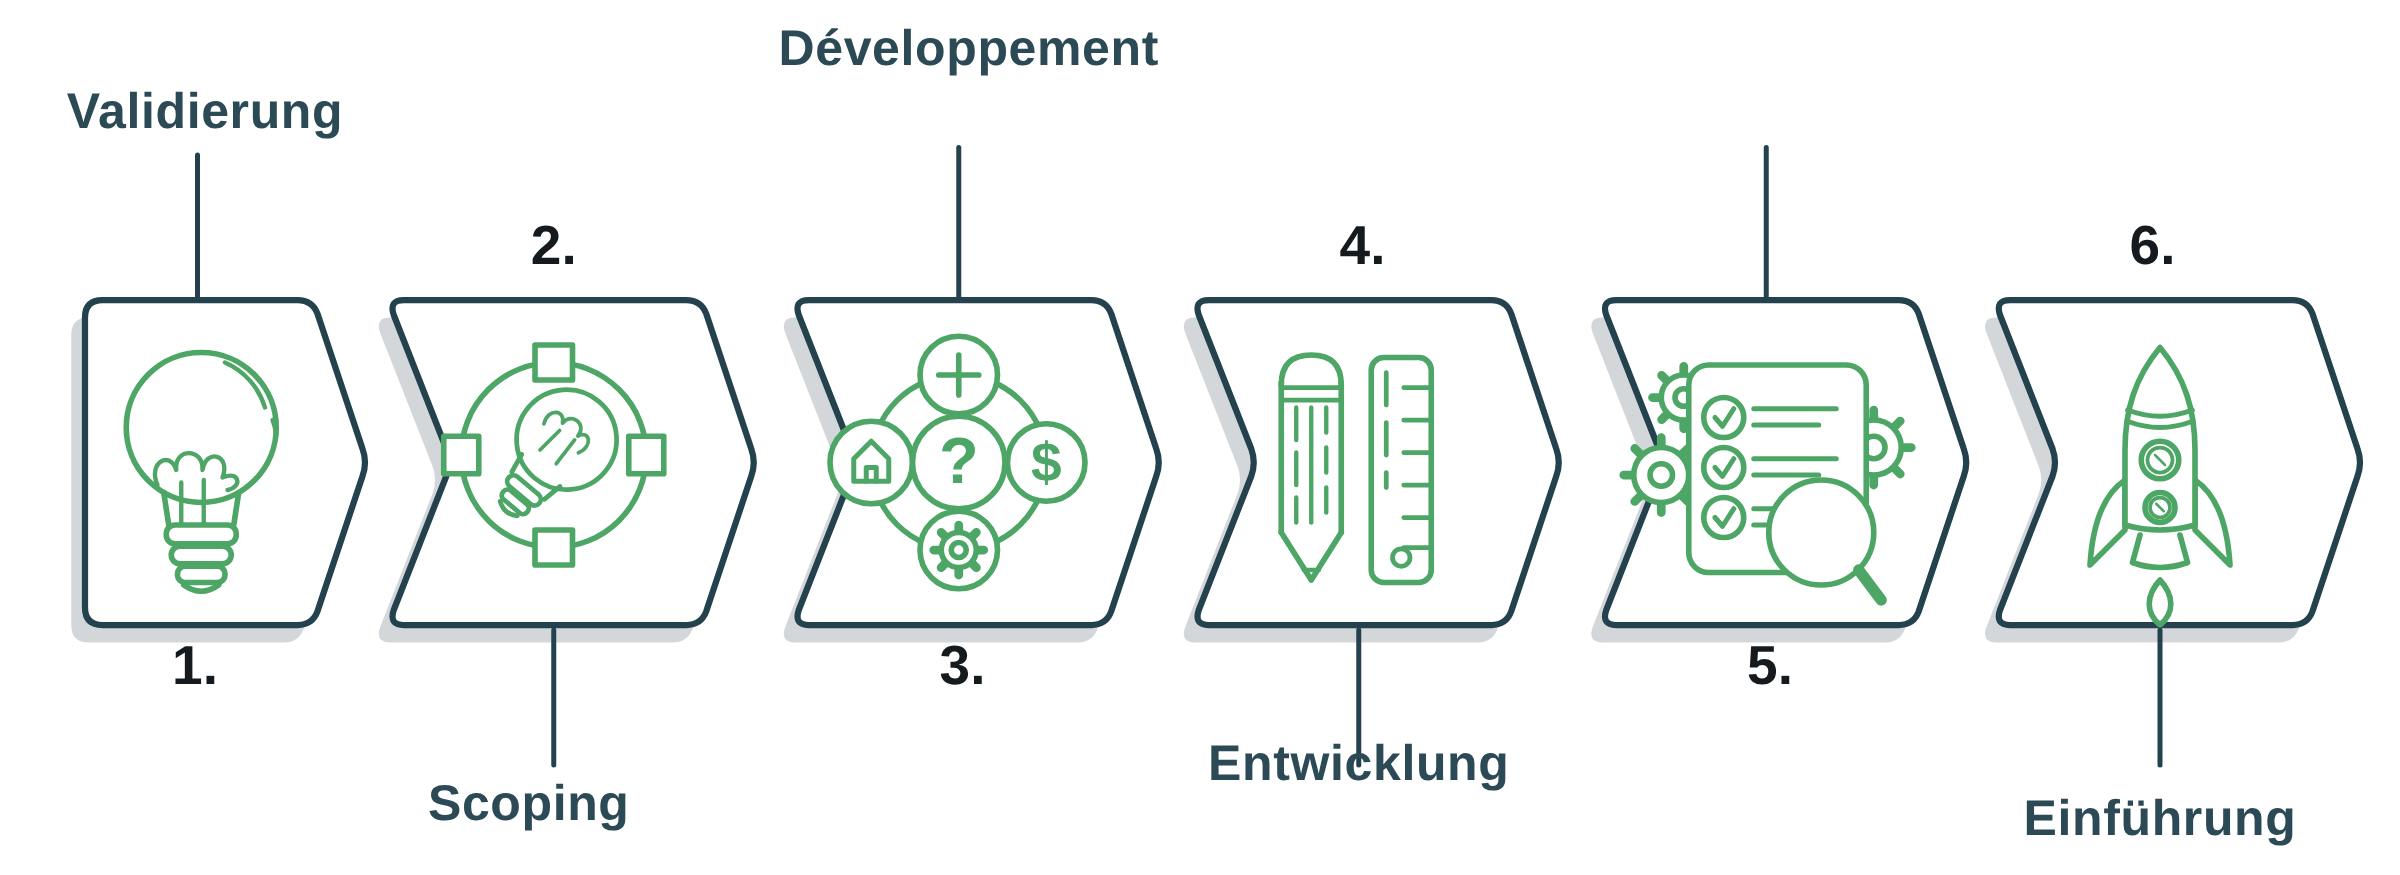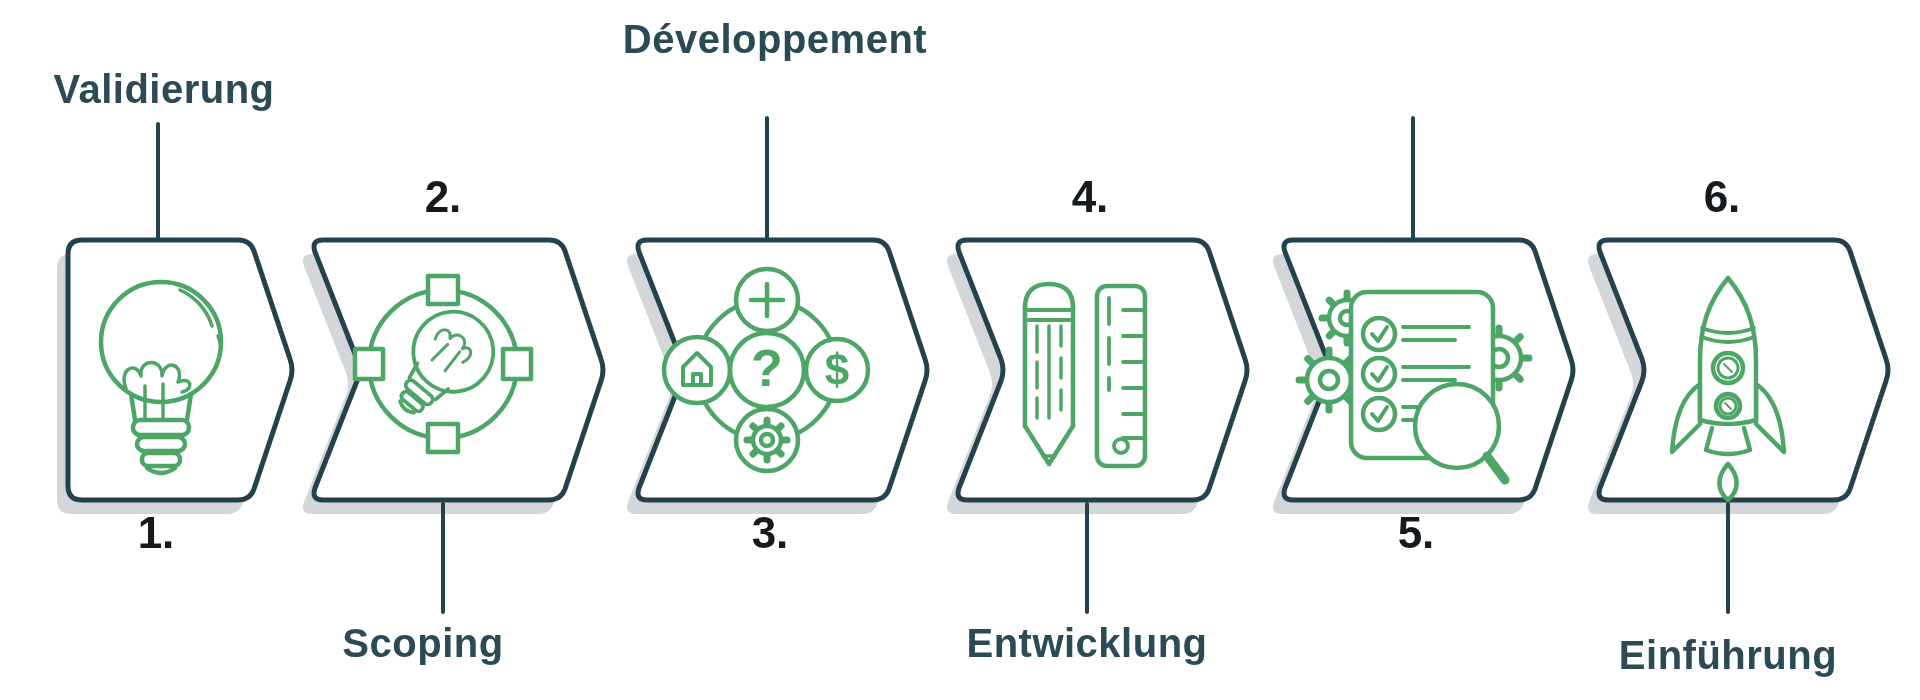--- a/index.html
+++ b/index.html
@@ -132,21 +132,21 @@
         <path d="M136,98 V190" stroke-width="3.5" stroke-dasharray="20 12"></path>
         <path d="M100,198 L124,236 L148,198"></path>
         <path d="M118,228 L130,228" stroke-width="3.5"></path>
         <rect x="172" y="58" width="48" height="180" rx="10"></rect>
         <path d="M220,82 H198 M220,108 H198 M220,134 H198 M220,160 H198 M220,186 H198 M220,210 H198" stroke-width="3.8"></path>
         <path d="M184,70 V162" stroke-width="3.8" stroke-dasharray="26 14"></path>
         <circle cx="196" cy="218" r="7" stroke-width="3.8"></circle>
       </g>
     </svg>
     <div class="connector" style="left:1085px;top:502px;height:112px"></div>
-    <div class="stage-label" style="left:1087px;top:620px"><span>Entwicklung</span></div>
+    <div class="stage-label" style="left:1087px;top:588px"><span>Entwicklung</span></div>
   </div>
 
   <div>
     <div class="stage-label" style="left:1413px;top:16px">
     </div>
     <div class="connector" style="left:1411px;top:116px;height:124px"></div>
     <svg class="chevron-svg" style="left:1251px" viewBox="0 0 340 292">
       <path class="chev-shadow" transform="translate(-11,14)" d="M42,6 H268 Q280,6 284,17 L320,125 Q324,136 320,147 L284,255 Q280,266 268,266 H42 Q30,266 34,254 L76,147 Q80,136 76,125 L34,18 Q30,6 42,6 Z"></path>
       <path class="chev-body" d="M42,6 H268 Q280,6 284,17 L320,125 Q324,136 320,147 L284,255 Q280,266 268,266 H42 Q30,266 34,254 L76,147 Q80,136 76,125 L34,18 Q30,6 42,6 Z"></path>
       <g class="icon">

